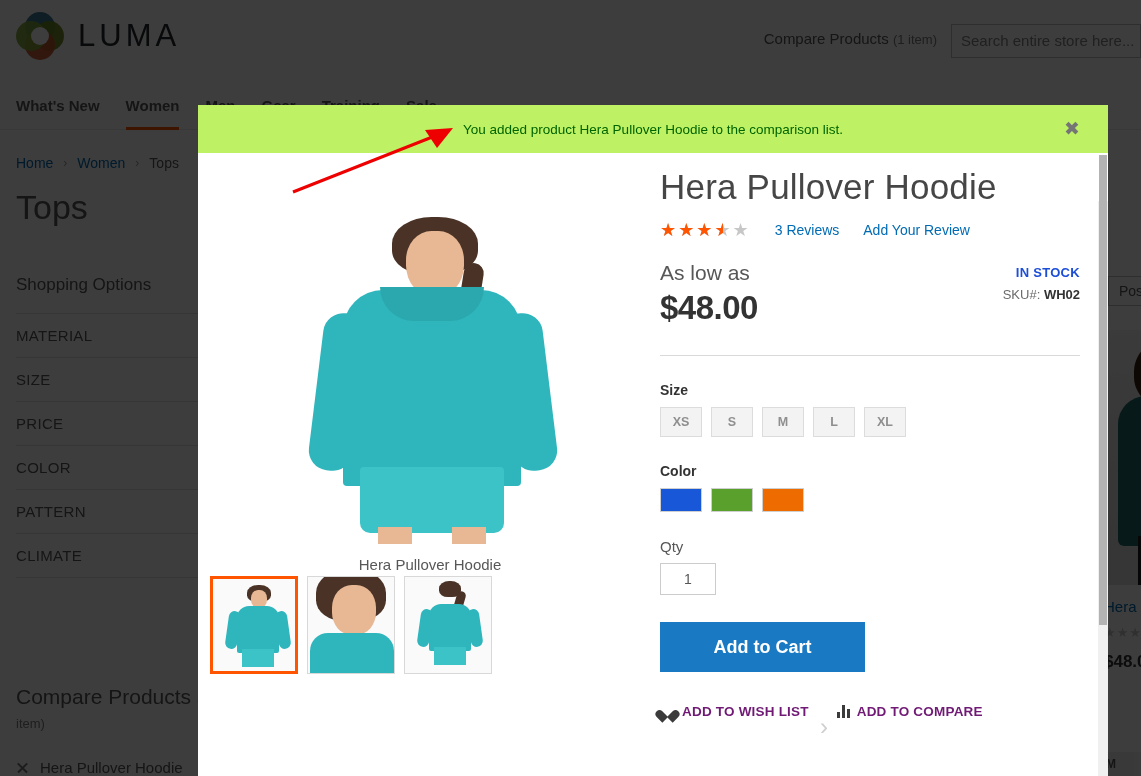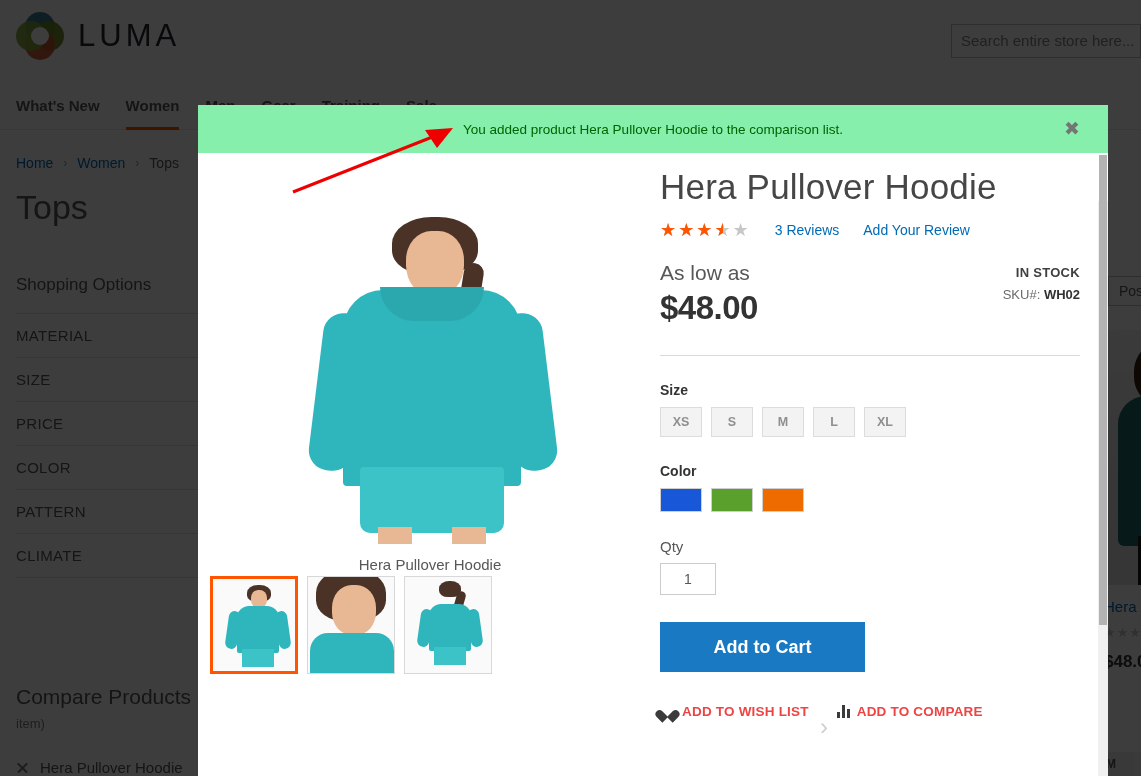--- a/index.html
+++ b/index.html
@@ -91,21 +91,21 @@
 
   
   #overlay { position: absolute; inset: 0; background: rgba(0,0,0,.76); }
 
   
   #modal {
     position: absolute; left: 198px; top: 105px; width: 910px; height: 671px;
     background: #fff; overflow: hidden;
   }
   .msg-bar {
-    position: relative; height: 48px; background: #86efac; display: flex;
+    position: relative; height: 48px; background: #bef264; display: flex;
     align-items: center; justify-content: center;
   }
   .msg-text { font-size: 13.5px; color: #006400; }
   .modal-close {
     position: absolute; right: 25px; top: 13px; width: 22px; height: 22px;
     color: #757575; font-size: 19px; line-height: 22px; text-align: center;
   }
 
   .modal-body { position: relative; height: 623px; padding: 0; }
 
@@ -148,38 +148,38 @@
   .rating-row { display: flex; align-items: center; gap: 24px; margin-top: 14px; }
   .stars { position: relative; font-size: 18px; letter-spacing: 2px; line-height: 18px; }
   .stars .bg { color: #c7c7c7; }
   .stars .fg { position: absolute; left: 0; top: 0; color: #ff5501; overflow: hidden; white-space: nowrap; }
   .rev-link { font-size: 14px; color: #006bb4; }
   .rev-link b { font-weight: normal; }
   .price-area { margin-top: 22px; position: relative; }
   .as-low { font-size: 21px; color: #575757; font-weight: 300; }
   .price { font-size: 33px; color: #333; font-weight: bold; margin-top: 4px; letter-spacing: -.5px; }
   .stock { position: absolute; right: 0; top: 4px; text-align: right; }
-  .stock .st { font-size: 13px; font-weight: bold; color: #404040; letter-spacing: .3px; }
+  .stock .st { font-size: 13px; font-weight: bold; color: #1d4ed8; letter-spacing: .3px; }
   .sku { font-size: 13px; color: #6b6b6b; margin-top: 7px; margin-left: 20px; }
   .sku b { color: #333; }
   .hr { border-top: 1px solid #d9d9d9; margin-top: 28px; }
 
   .opt-label { font-size: 14px; font-weight: bold; color: #333; margin-top: 26px; }
   .size-row { display: flex; gap: 9px; margin-top: 9px; }
   .size-sw { width: 42px; height: 30px; border: 1px solid #dcdcdc; background: #f3f3f3;
              font-size: 12.5px; font-weight: bold; color: #8f8f8f; text-align: center; line-height: 28px; }
   .color-row { display: flex; gap: 9px; margin-top: 9px; }
   .color-sw { width: 42px; height: 24px; border: 1px solid #cfcfcf; }
   .qty-label { font-size: 15px; color: #575757; margin-top: 26px; }
   .qty-input { margin-top: 8px; width: 56px; height: 32px; border: 1px solid #cccccc; background: #fff;
                text-align: center; font-size: 14px; color: #575757; line-height: 30px; }
   .cart-btn { margin-top: 27px; width: 205px; height: 50px; background: #1979c3; color: #fff;
               font-size: 18px; font-weight: bold; text-align: center; line-height: 50px; }
   .link-row { display: flex; gap: 28px; margin-top: 32px; align-items: center; }
-  .icon-link { display: flex; align-items: center; gap: 7px; font-size: 13.5px; color: #ef4444;
+  .icon-link { display: flex; align-items: center; gap: 7px; font-size: 13.5px; color: #701a75;
                font-weight: bold; letter-spacing: .2px; }
   .heart { width: 15px; height: 14px; position: relative; }
   .heart::before, .heart::after { content:""; position:absolute; width:8px; height:12px; background:#3b3b3b; border-radius:8px 8px 0 0; top:0; }
   .heart::before { left:0; transform: rotate(-45deg); transform-origin: 100% 100%; }
   .heart::after  { left:7px; transform: rotate(45deg); transform-origin: 0 100%; }
   .bars { display: flex; align-items: flex-end; gap: 2px; height: 13px; }
   .bars i { width: 3px; background: #3b3b3b; display: block; }
   .bars i:nth-child(1) { height: 6px; }
   .bars i:nth-child(2) { height: 13px; }
   .bars i:nth-child(3) { height: 9px; }
@@ -203,20 +203,24 @@
         <div class="logo-mark">
           <i class="lc1"></i>
             <i class="lc2"></i>
             <i class="lc3"></i>
             <i class="lc4"></i>
           <div class="logo-hole"></div>
         </div>
         <div class="logo-text">LUMA</div>
       </div>
       <div class="hdr-right">
+        <div class="compare-link">
+          <span>Compare Products</span>
+          <span class="cnt">(1 item)</span>
+        </div>
         <div class="search-box">Search entire store here...</div>
       </div>
     </div>
 
     <div class="nav-bar">
       <div class="nav-items">
         <div class="nav-item">What's New</div>
         <div class="nav-item active">Women</div>
         <div class="nav-item">Men</div>
         <div class="nav-item">Gear</div>

